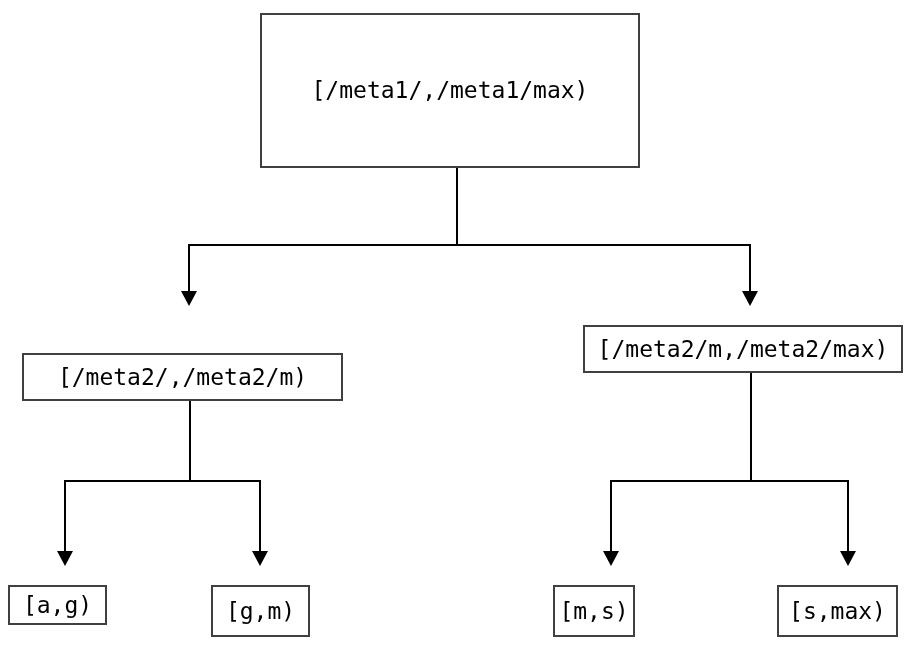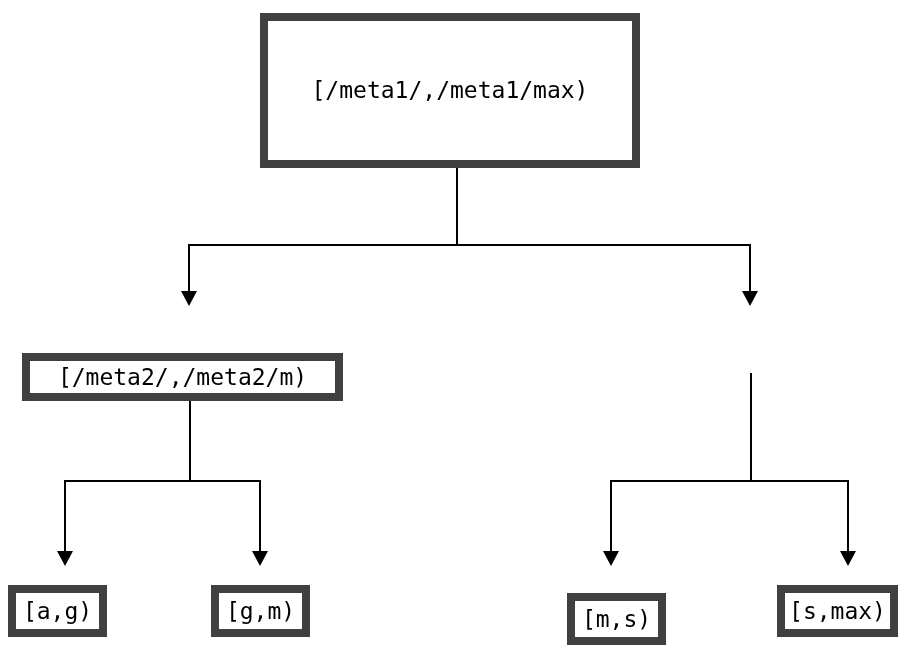--- a/index.html
+++ b/index.html
@@ -26,36 +26,36 @@
     stroke: #000000;
     stroke-width: 2;
   }
   svg.edges polygon {
     fill: #000000;
     stroke: none;
   }
   .node {
     position: absolute;
     box-sizing: border-box;
-    border: 8px solid #404040;
+    border: 2px solid #404040;
     background: #ffffff;
     color: #000000;
     display: flex;
     align-items: center;
     justify-content: center;
     font-size: 23px;
     line-height: 1;
     white-space: nowrap;
   }
   #node-root       { left: 260px; top: 13px;  width: 380px; height: 155px; }
   #node-meta2-low  { left: 22px;  top: 325px; width: 321px; height: 48px; margin-top: 28px; }
   #node-meta2-high { left: 583px; top: 325px; width: 320px; height: 48px; }
-  #node-leaf-ag    { left: 8px;   top: 585px; width: 99px;  height: 52px; }
+  #node-leaf-ag    { left: 8px;   top: 585px; width: 99px;  height: 40px; }
   #node-leaf-gm    { left: 203px; top: 585px; width: 99px;  height: 52px; margin-left: 8px; }
-  #node-leaf-ms    { left: 567px; top: 585px; width: 99px;  height: 52px; margin-top: 8px; }
+  #node-leaf-ms    { left: 553px; top: 585px; width: 82px;  height: 52px; }
   #node-leaf-smax  { left: 777px; top: 585px; width: 121px; height: 52px; }
 </style>
 </head>
 <body>
 
 <div class="canvas">
 
   <svg class="edges" viewBox="0 0 912 652" xmlns="http://www.w3.org/2000/svg">
 
     <g>
@@ -83,20 +83,21 @@
       <line x1="848" y1="480" x2="848" y2="552"></line>
       <polygon points="603,551 619,551 611,566"></polygon>
       <polygon points="840,551 856,551 848,566"></polygon>
     </g>
   </svg>
 
   <div class="node" id="node-root">[/meta1/,/meta1/max)</div>
 
   <div class="node" id="node-meta2-low">[/meta2/,/meta2/m)</div>
 
+  <div class="node" id="node-meta2-high">[/meta2/m,/meta2/max)</div>
 
   <div class="node" id="node-leaf-ag">[a,g)</div>
 
   <div class="node" id="node-leaf-gm">[g,m)</div>
 
   <div class="node" id="node-leaf-ms">[m,s)</div>
 
   <div class="node" id="node-leaf-smax">[s,max)</div>
 
 </div>

